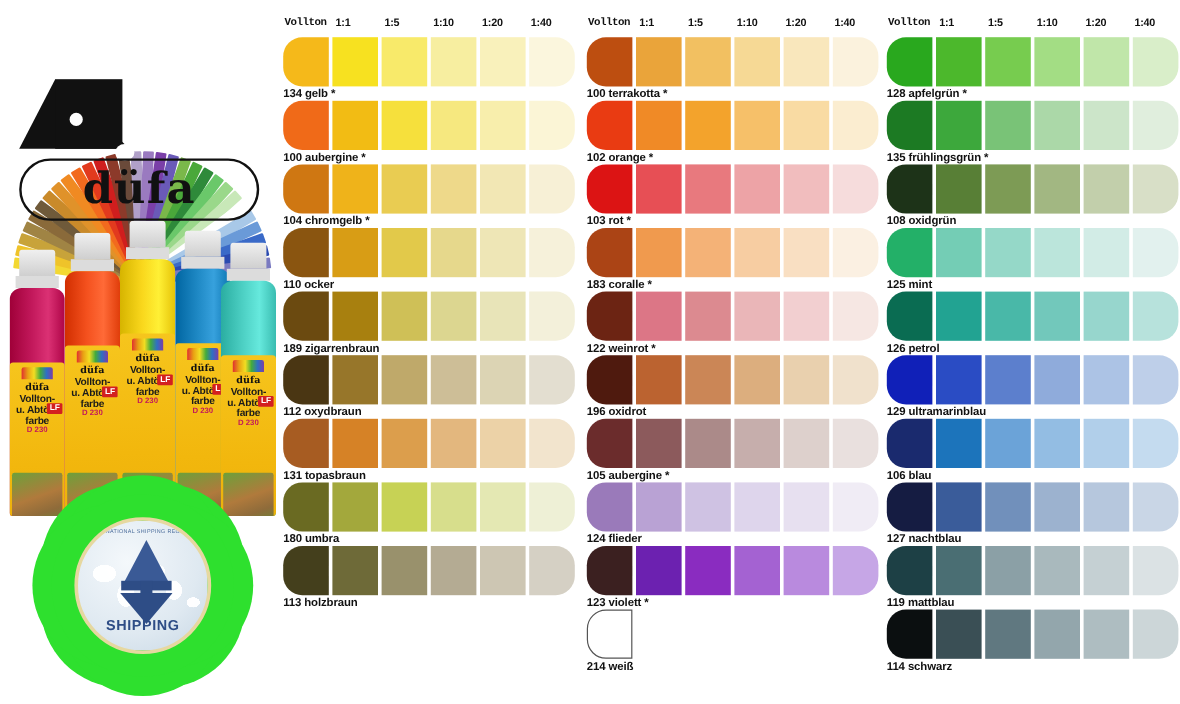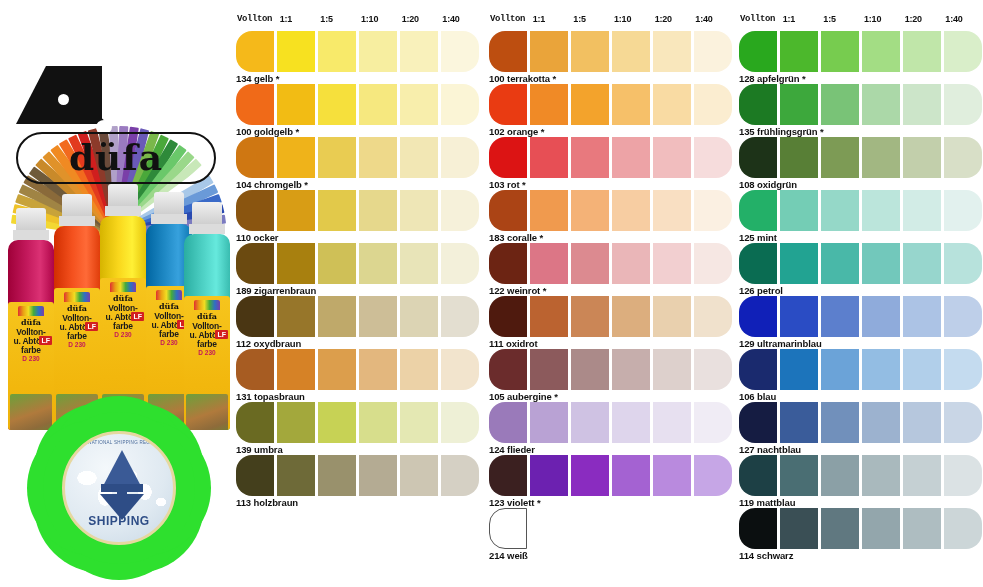--- a/index.html
+++ b/index.html
@@ -346,21 +346,21 @@
       </div>
       <div class="color-row">
         <div class="swatch-row">
           <div class="sw first" title="100 goldgelb * Vollton #f06a18" style="background: rgb(240, 106, 24);"></div>
           <div class="sw" title="100 goldgelb * 1:1 #f2bc14" style="background: rgb(242, 188, 20);"></div>
           <div class="sw" title="100 goldgelb * 1:5 #f6e03c" style="background: rgb(246, 224, 60);"></div>
           <div class="sw" title="100 goldgelb * 1:10 #f6e87f" style="background: rgb(246, 232, 127);"></div>
           <div class="sw" title="100 goldgelb * 1:20 #f8eeac" style="background: rgb(248, 238, 172);"></div>
           <div class="sw last" title="100 goldgelb * 1:40 #fbf5d6" style="background: rgb(251, 245, 214);"></div>
         </div>
-        <div class="row-label">100 goldgelb *</div>
+        <div class="row-label">100 aubergine *</div>
       </div>
       <div class="color-row">
         <div class="swatch-row">
           <div class="sw first" title="104 chromgelb * Vollton #cf7712" style="background: rgb(207, 119, 18);"></div>
           <div class="sw" title="104 chromgelb * 1:1 #efb31a" style="background: rgb(239, 179, 26);"></div>
           <div class="sw" title="104 chromgelb * 1:5 #e9cc52" style="background: rgb(233, 204, 82);"></div>
           <div class="sw" title="104 chromgelb * 1:10 #eed98a" style="background: rgb(238, 217, 138);"></div>
           <div class="sw" title="104 chromgelb * 1:20 #f2e7b4" style="background: rgb(242, 231, 180);"></div>
           <div class="sw last" title="104 chromgelb * 1:40 #f7f0d6" style="background: rgb(247, 240, 214);"></div>
         </div>
@@ -412,21 +412,21 @@
       </div>
       <div class="color-row">
         <div class="swatch-row">
           <div class="sw first" title="109 umbra Vollton #6a6a22" style="background: rgb(106, 106, 34);"></div>
           <div class="sw" title="109 umbra 1:1 #a3a83c" style="background: rgb(163, 168, 60);"></div>
           <div class="sw" title="109 umbra 1:5 #c7d255" style="background: rgb(199, 210, 85);"></div>
           <div class="sw" title="109 umbra 1:10 #d7de8c" style="background: rgb(215, 222, 140);"></div>
           <div class="sw" title="109 umbra 1:20 #e4e8b3" style="background: rgb(228, 232, 179);"></div>
           <div class="sw last" title="109 umbra 1:40 #eef0d6" style="background: rgb(238, 240, 214);"></div>
         </div>
-        <div class="row-label">139 umbra</div>
+        <div class="row-label">180 umbra</div>
       </div>
       <div class="color-row">
         <div class="swatch-row">
           <div class="sw first" title="113 holzbraun Vollton #443f1c" style="background: rgb(68, 63, 28);"></div>
           <div class="sw" title="113 holzbraun 1:1 #6e6a38" style="background: rgb(110, 106, 56);"></div>
           <div class="sw" title="113 holzbraun 1:5 #99916c" style="background: rgb(153, 145, 108);"></div>
           <div class="sw" title="113 holzbraun 1:10 #b4ab93" style="background: rgb(180, 171, 147);"></div>
           <div class="sw" title="113 holzbraun 1:20 #cdc6b3" style="background: rgb(205, 198, 179);"></div>
           <div class="sw last" title="113 holzbraun 1:40 #d5d0c4" style="background: rgb(213, 208, 196);"></div>
         </div>
@@ -499,21 +499,21 @@
       </div>
       <div class="color-row">
         <div class="swatch-row">
           <div class="sw first" title="111 oxidrot Vollton #4f1a0e" style="background: rgb(79, 26, 14);"></div>
           <div class="sw" title="111 oxidrot 1:1 #bb6330" style="background: rgb(187, 99, 48);"></div>
           <div class="sw" title="111 oxidrot 1:5 #cb8656" style="background: rgb(203, 134, 86);"></div>
           <div class="sw" title="111 oxidrot 1:10 #dcae7e" style="background: rgb(220, 174, 126);"></div>
           <div class="sw" title="111 oxidrot 1:20 #e9d0ae" style="background: rgb(233, 208, 174);"></div>
           <div class="sw last" title="111 oxidrot 1:40 #f0e1cc" style="background: rgb(240, 225, 204);"></div>
         </div>
-        <div class="row-label">111 oxidrot</div>
+        <div class="row-label">196 oxidrot</div>
       </div>
       <div class="color-row">
         <div class="swatch-row">
           <div class="sw first" title="105 aubergine * Vollton #6b2c2c" style="background: rgb(107, 44, 44);"></div>
           <div class="sw" title="105 aubergine * 1:1 #8c5a5c" style="background: rgb(140, 90, 92);"></div>
           <div class="sw" title="105 aubergine * 1:5 #ab8a89" style="background: rgb(171, 138, 137);"></div>
           <div class="sw" title="105 aubergine * 1:10 #c6aeac" style="background: rgb(198, 174, 172);"></div>
           <div class="sw" title="105 aubergine * 1:20 #ddd0cc" style="background: rgb(221, 208, 204);"></div>
           <div class="sw last" title="105 aubergine * 1:40 #e9e0de" style="background: rgb(233, 224, 222);"></div>
         </div>

